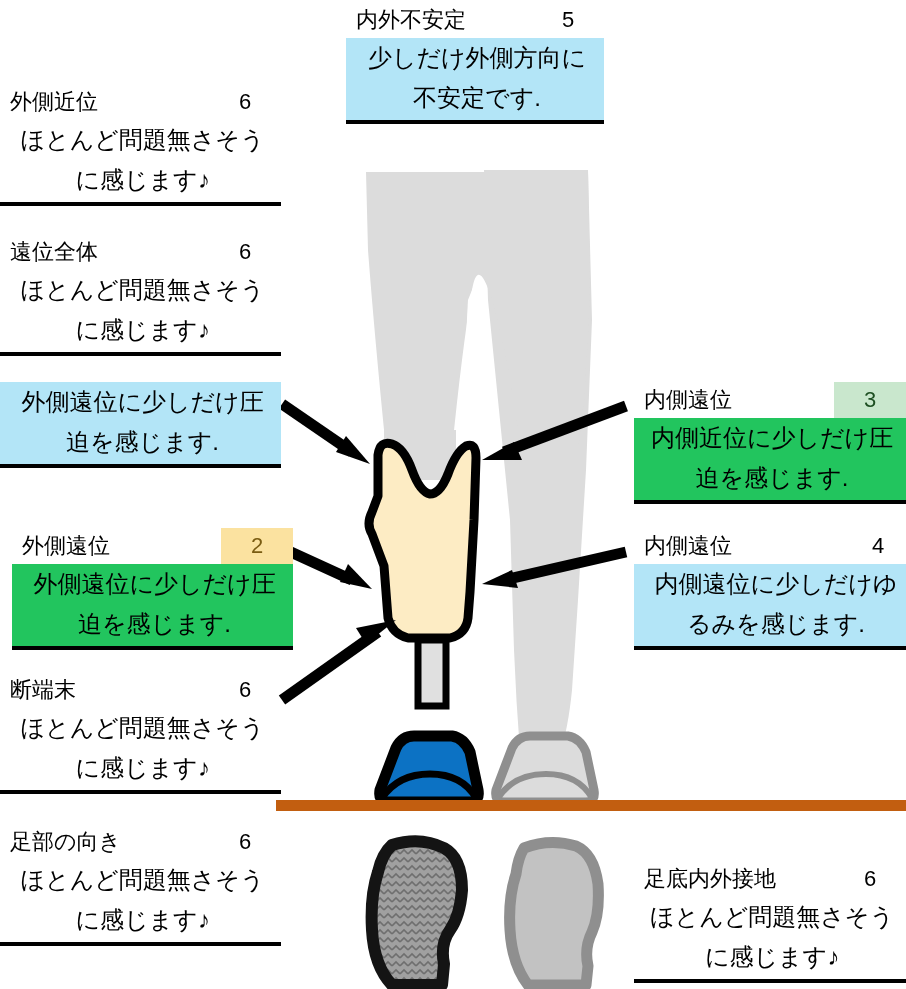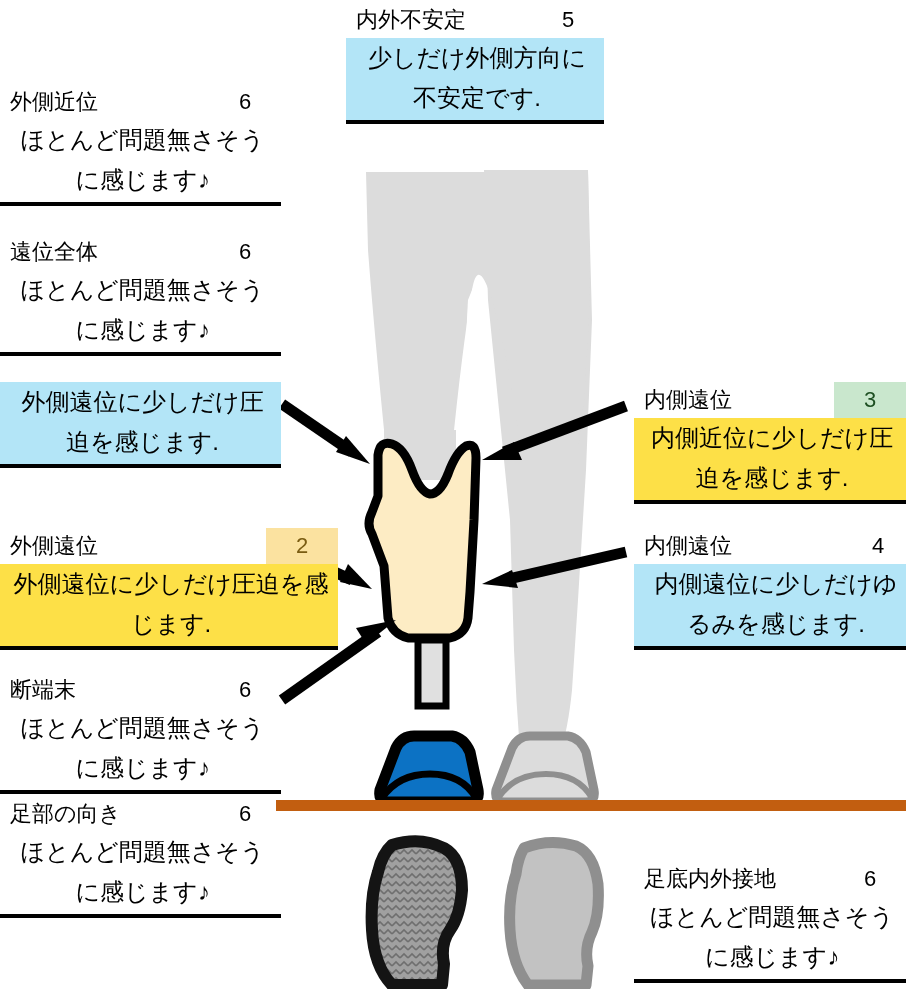--- a/index.html
+++ b/index.html
@@ -53,21 +53,21 @@
 
   .ann-body {
     font-size: 24px;
     line-height: 40px;
     padding: 0 6px 2px 10px;
     box-sizing: border-box;
     text-align: center;
   }
   .ann-body.white { background: transparent; }
   .ann-body.blue  { background: #b3e5f7; }
-  .ann-body.rose  { background: #fde047; }
+  .ann-body.rose  { background: #22c55e; }
 
   .ann-rule {
     height: 4px;
     background: #000000;
     margin-top: 0px;
   }
 
   
   #figure {
     position: absolute;
@@ -196,39 +196,39 @@
   </div>
   <div class="ann-body white">ほとんど問題無さそうに感じます♪</div>
   <div class="ann-rule"></div>
 </div>
 
 <div class="ann" style="left:0; top:382px; width:281px;">
   <div class="ann-body blue">外側遠位に少しだけ圧迫を感じます.</div>
   <div class="ann-rule"></div>
 </div>
 
-<div class="ann" style="left:0; top:528px; width:338px;">
+<div class="ann" style="left:12px; top:528px; width:281px;">
   <div class="ann-head">
     <span class="ann-title">外側遠位</span>
     <span class="ann-score yellow">2</span>
   </div>
   <div class="ann-body rose">外側遠位に少しだけ圧迫を感じます.</div>
   <div class="ann-rule"></div>
 </div>
 
 <div class="ann" style="left:0; top:672px; width:281px;">
   <div class="ann-head">
     <span class="ann-title">断端末</span>
     <span class="ann-score plain">6</span>
   </div>
   <div class="ann-body white">ほとんど問題無さそうに感じます♪</div>
   <div class="ann-rule"></div>
 </div>
 
-<div class="ann" style="left:0; top:796px; width:281px;">
+<div class="ann" style="left:0; top:824px; width:281px;">
   <div class="ann-head">
     <span class="ann-title">足部の向き</span>
     <span class="ann-score plain">6</span>
   </div>
   <div class="ann-body white">ほとんど問題無さそうに感じます♪</div>
   <div class="ann-rule"></div>
 </div>
 
 <div class="ann" style="left:337px; top:2px; width:267px;padding-left:9px;">
   <div class="ann-head">

